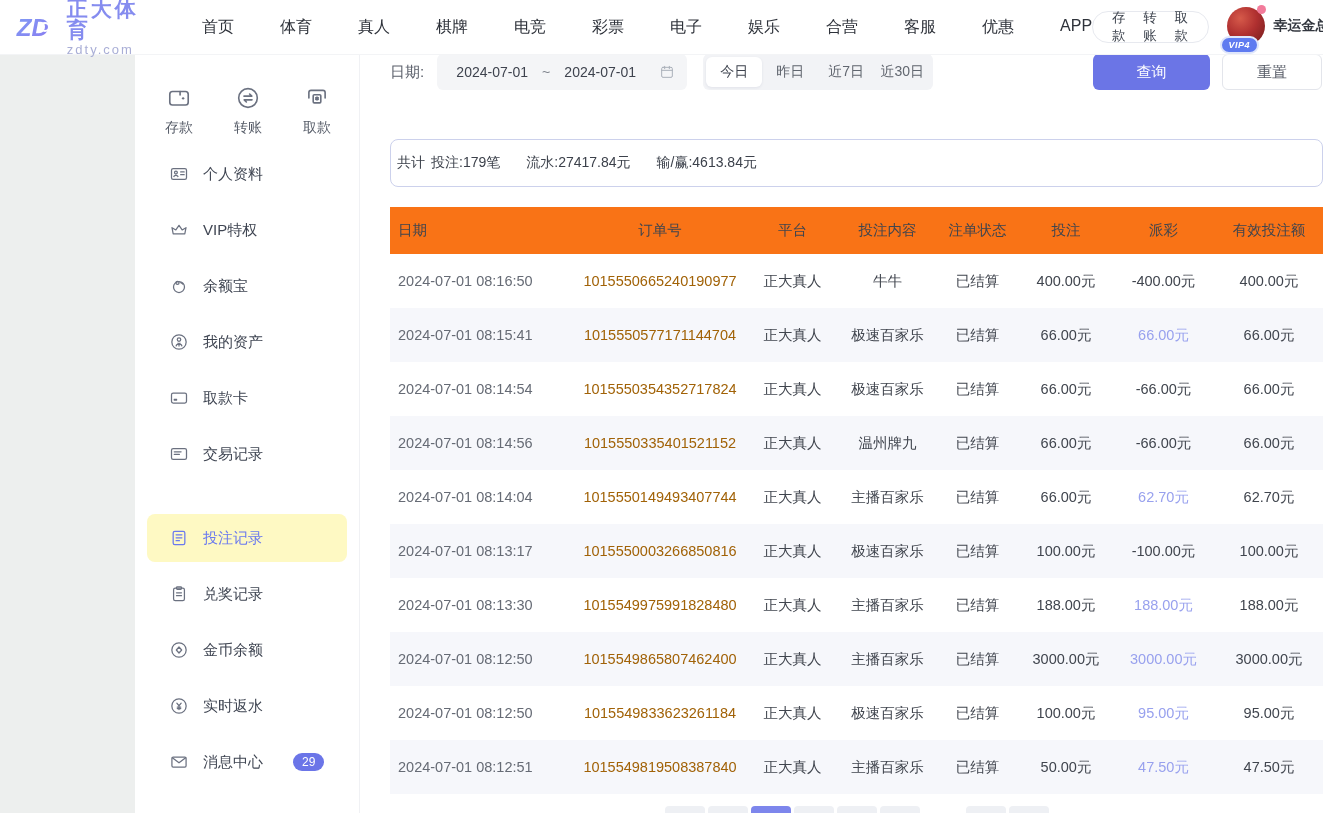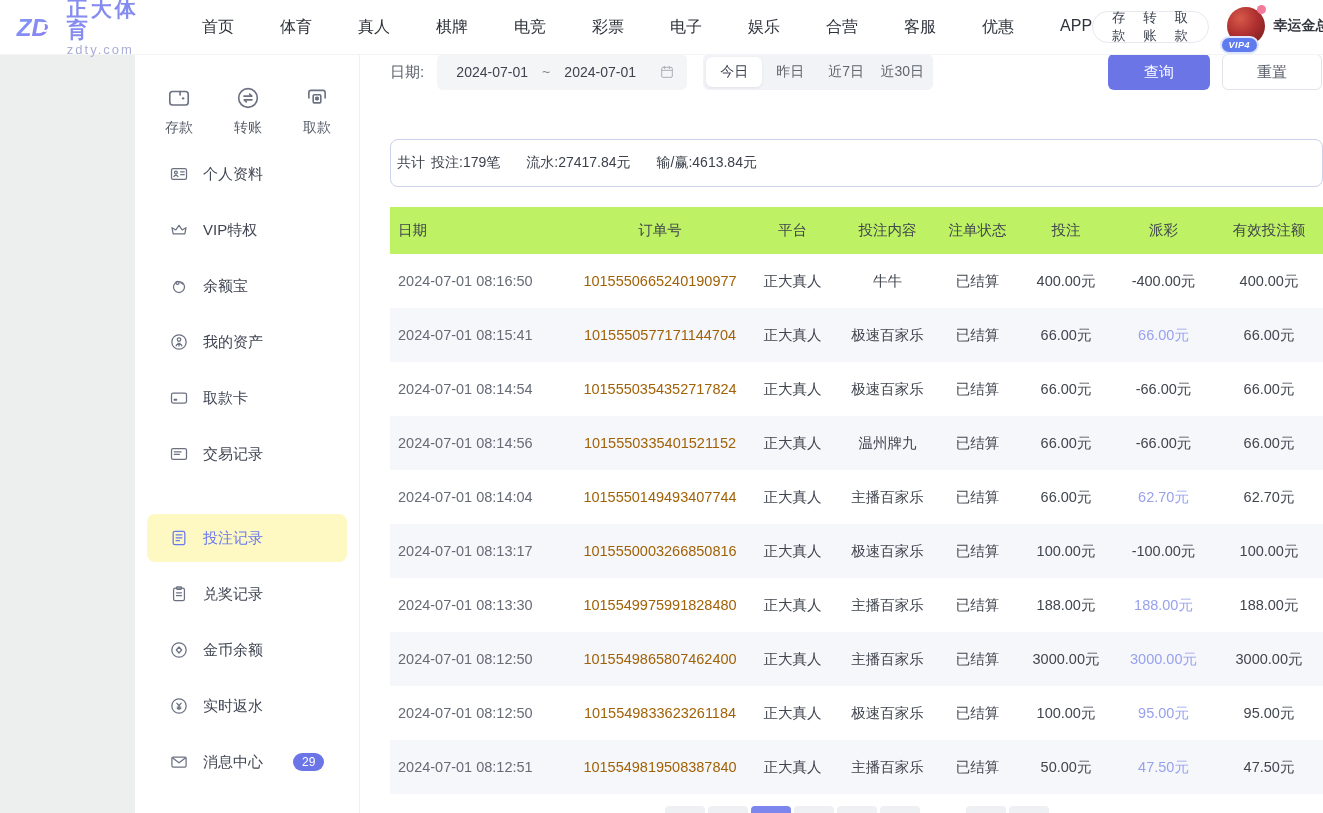--- a/index.html
+++ b/index.html
@@ -59,32 +59,32 @@
   .date-box .dv { width:86px; text-align:center; }
   .date-box .sep { width:22px; text-align:center; color:#7d828c; }
   .date-box .cal { margin-left:auto; color:#aab0ba; display:flex; }
   .quick-group { margin-left:16px; background:#f2f3f6; border-radius:6px; padding:3px; display:flex; }
   .quick-btn { width:56px; height:30px; display:flex; align-items:center; justify-content:center;
     font-size:14px; color:#61666f; border-radius:6px; cursor:pointer;text-align:center; }
   .quick-btn.active { background:#fff; color:#3e434e; box-shadow:0 1px 3px rgba(30,40,90,.08); }
   .filter-spacer { flex:1; }
   .btn { height:36px; border-radius:6px; font-size:15px; display:flex; align-items:center;
     justify-content:center; cursor:pointer; font-family:inherit; }
-  .btn-primary { width:102px; background:#6b75e6; color:#fff; border:none; }
+  .btn-primary { width:117px; background:#6b75e6; color:#fff; border:none; }
   .btn-plain { width:100px; background:#fff; color:#565b66; border:1px solid #e3e5eb; margin-left:12px; margin-right:1px; }
 
   
   .summary { margin-top:45px; height:48px; border:1px solid #ccd1ec; border-radius:8px;
     display:flex; align-items:center; padding:0 6px; font-size:14px; color:#3c414b; }
   .summary .s-label { margin-right:6px; }
   .summary .s-item { margin-right:26px; }
 
   
   table { width:933px; border-collapse:collapse; table-layout:fixed; margin-top:20px; }
-  thead th { height:47px; background:#bef264; font-weight:normal; font-size:14.5px;
+  thead th { height:47px; background:#f97316; font-weight:normal; font-size:14.5px;
     color:#40454e; text-align:center; }
   tbody td { height:54px; font-size:14.5px; color:#40454e; text-align:center; }
   tbody tr:nth-child(even) { background:#f6f7fb; }
   .c0 { width:185px; text-align:left; padding-left:8px; }
   .c1 { width:170px; } .c2 { width:95px; } .c3 { width:95px; } .c4 { width:85px; }
   .c5 { width:92px; } .c6 { width:103px; } .c7 { width:108px; }
   td.c0 { color:#666b75; }
   td.c1 { color:#a16207; }
   td.c6.pos { color:#98a1ee; }
 

